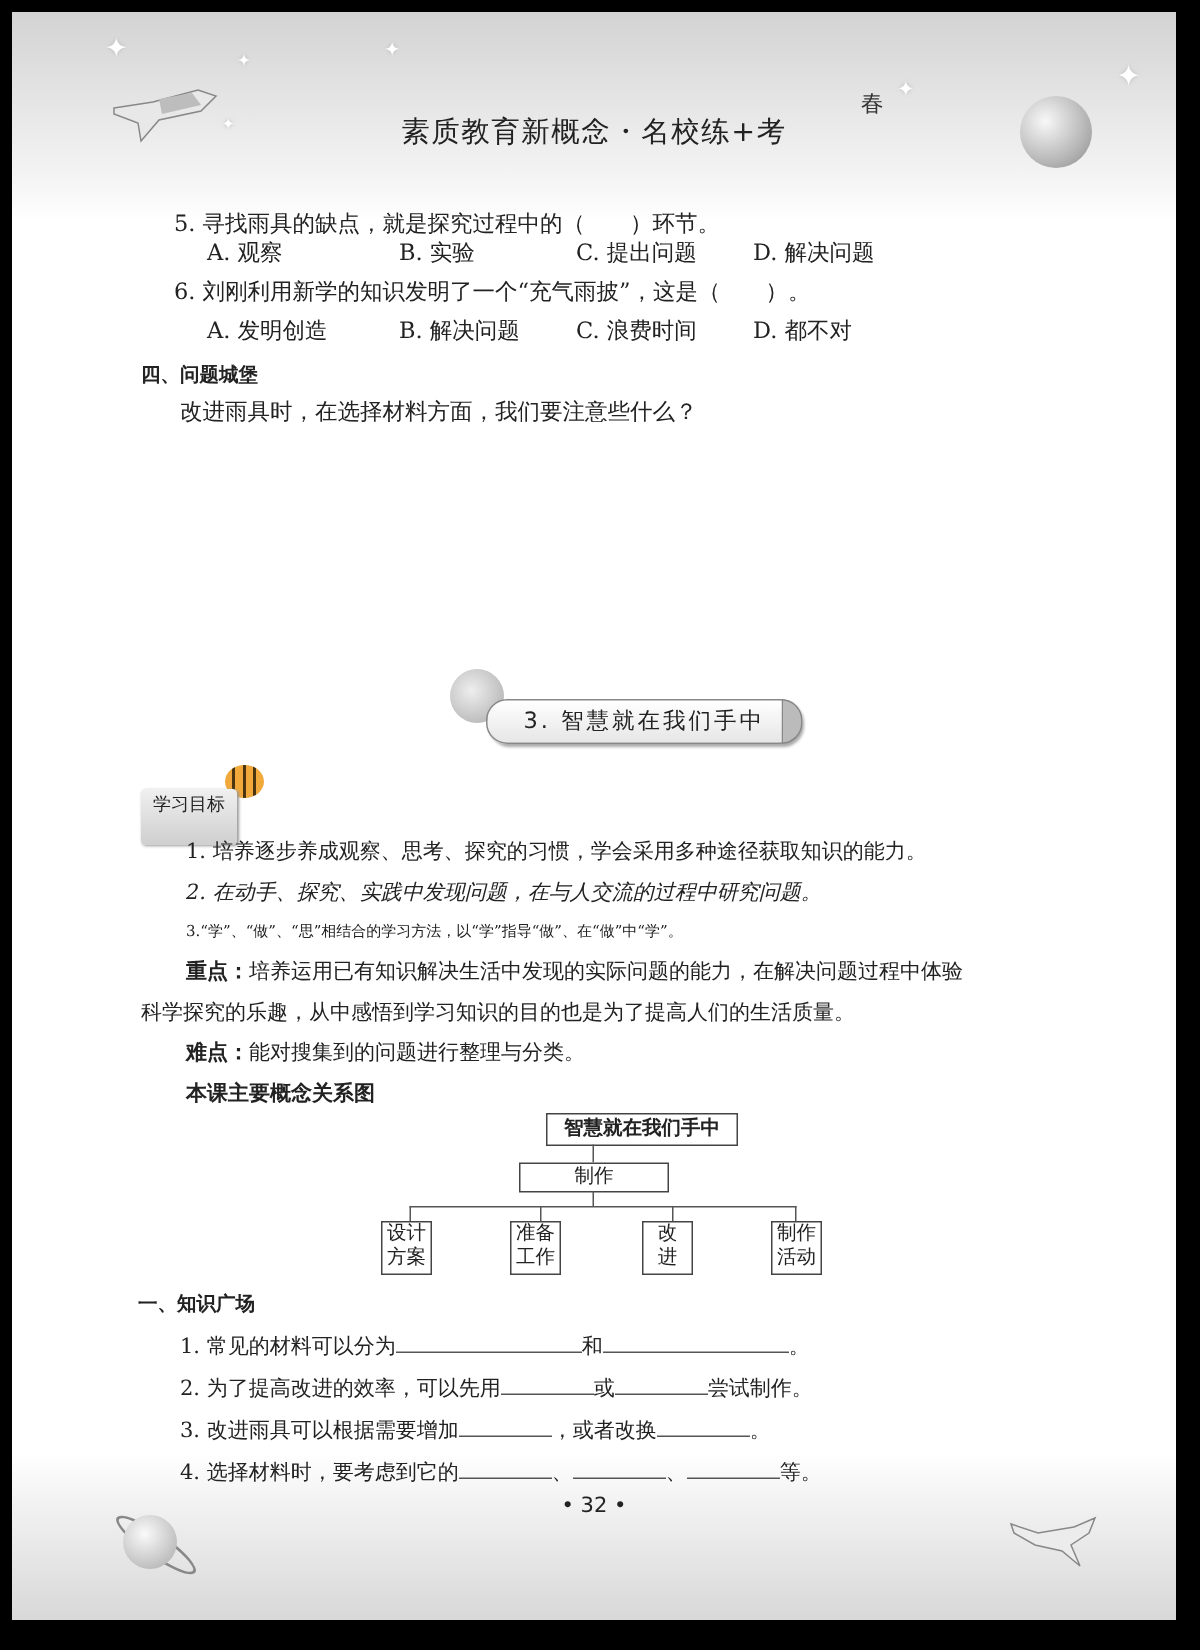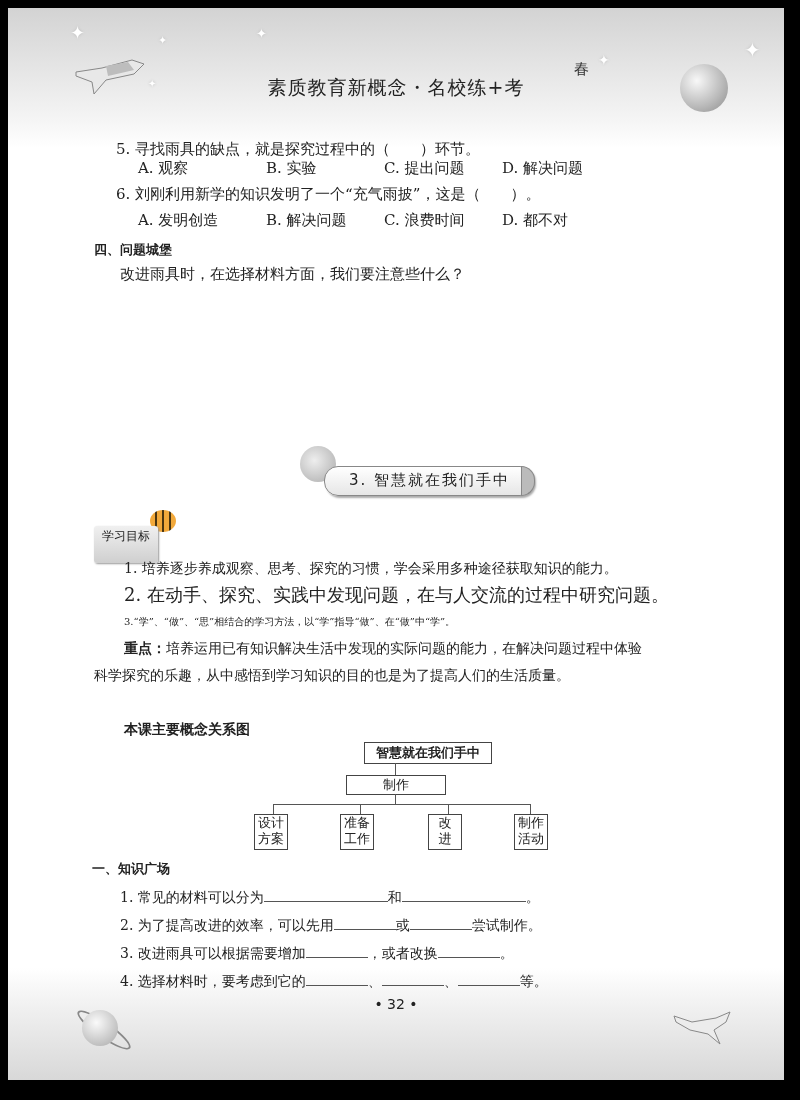--- a/index.html
+++ b/index.html
@@ -68,25 +68,28 @@
 
   <div class="abs dragon"></div>
   <div class="abs banner">
     <span>3. 智慧就在我们手中</span>
     <div class="banner-cap"></div>
   </div>
 
   <div class="abs bee"></div>
   <div class="abs goal-tag">学习目标</div>
   <div class="abs line" style="left:116px;top:550px;font-size:14px;">1. 培养逐步养成观察、思考、探究的习惯，学会采用多种途径获取知识的能力。</div>
-  <div class="abs line" style="left:116px;top:577px;font-size:18px;">2. 在动手、探究、实践中发现问题，在与人交流的过程中研究问题。</div>
+  <div class="abs line" style="left:116px;top:577px;font-size:14px;font-style:italic;">2. 在动手、探究、实践中发现问题，在与人交流的过程中研究问题。</div>
   <div class="abs line" style="left:116px;top:604px;font-size:10px;">3.“学”、“做”、“思”相结合的学习方法，以“学”指导“做”、在“做”中“学”。</div>
   <div class="abs line" style="left:86px;top:657px;font-size:14px;">科学探究的乐趣，从中感悟到学习知识的目的也是为了提高人们的生活质量。</div>
   <div class="abs line" style="left:116px;top:630px;font-size:14px;">
     <b style="font-family:'DejaVu Sans',sans-serif">重点：</b><span>培养运用已有知识解决生活中发现的实际问题的能力，在解决问题过程中体验</span>
+  </div>
+  <div class="abs line" style="left:116px;top:684px;font-size:14px;">
+    <b style="font-family:'DejaVu Sans',sans-serif">难点：</b><span>能对搜集到的问题进行整理与分类。</span>
   </div>
   <div class="abs line" style="left:116px;top:711px;font-size:14px;font-family:'DejaVu Sans',sans-serif;font-weight:bold;">本课主要概念关系图</div>
 
   <div>
     <div class="box" style="left:324px;top:734px;width:126px;height:20px;line-height:20px;font-weight:bold;margin-left:32px;">智慧就在我们手中</div>
     <div class="hl" style="left:387px;top:755px;width:1px;height:12px;"></div>
     <div class="box" style="left:338px;top:767px;width:98px;height:18px;line-height:18px;">制作</div>
     <div class="hl" style="left:387px;top:786px;width:1px;height:10px;"></div>
     <div class="hl" style="left:265px;top:796px;width:258px;height:1px;"></div>
     <div class="hl" style="left:265px;top:796px;width:1px;height:10px;"></div>

